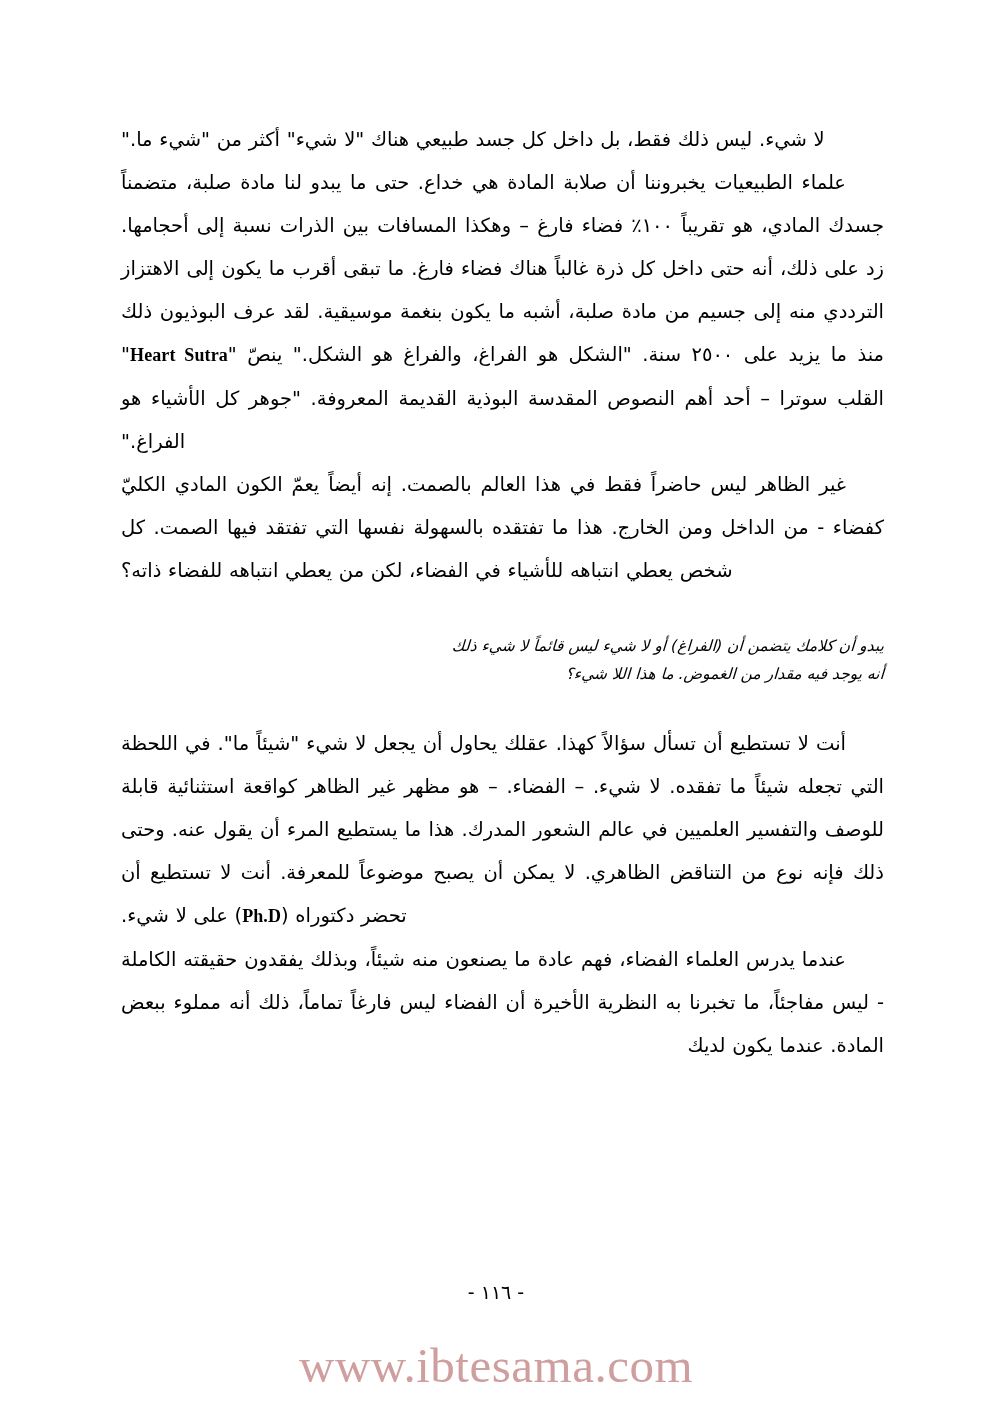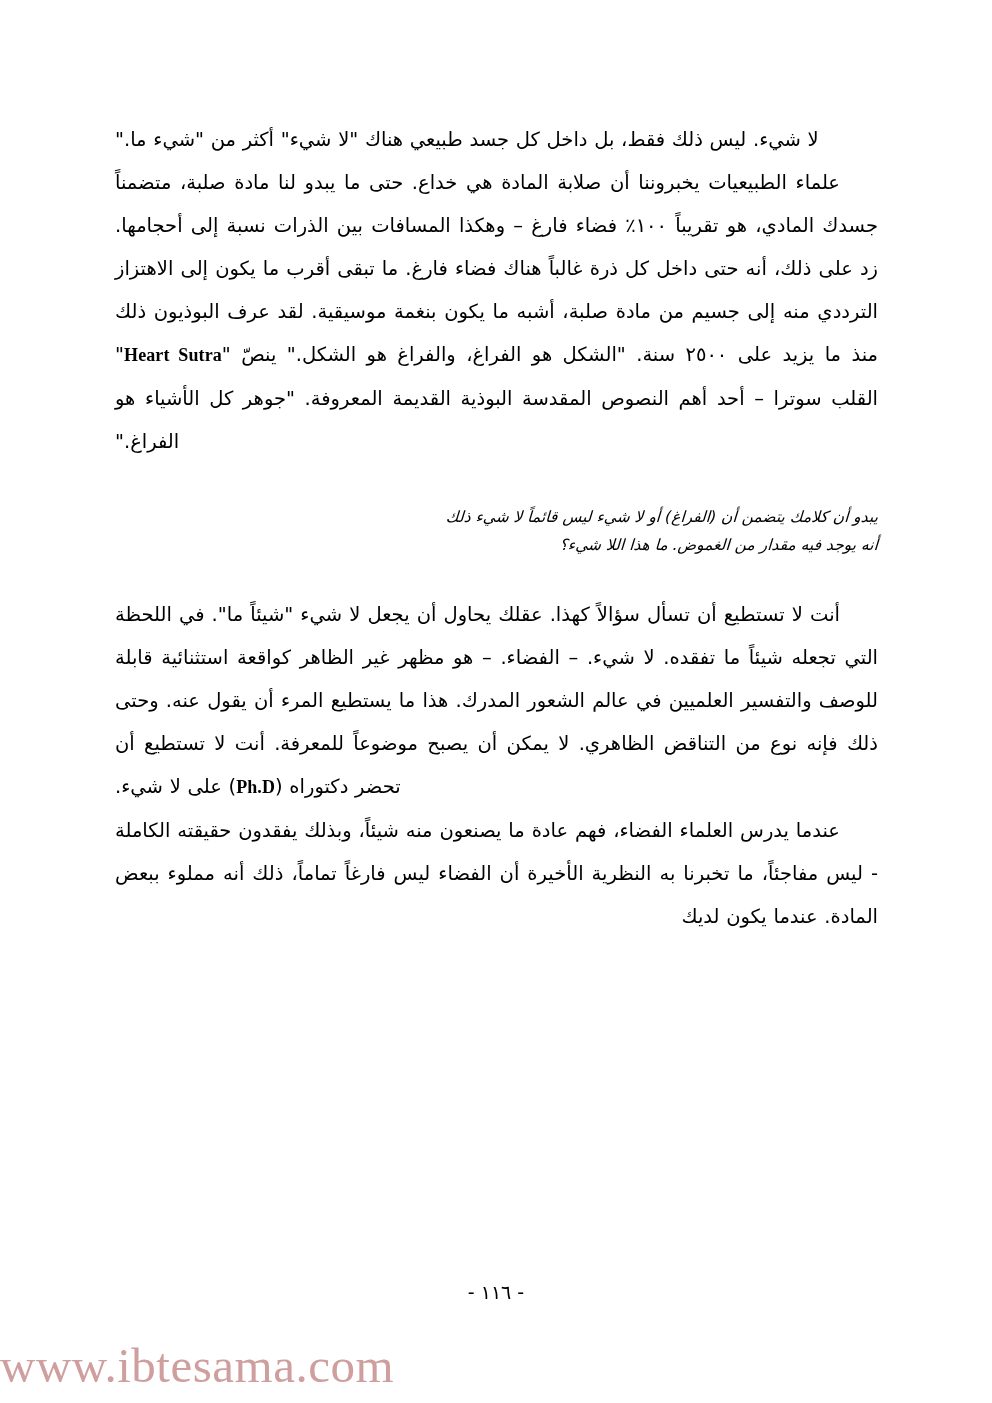--- a/index.html
+++ b/index.html
@@ -16,21 +16,21 @@
   }
 
   .page {
     position: absolute;
     inset: 0;
     background: #ffffff;
   }
 
   .content {
     position: absolute;
-    left: 115px;
+    left: 121px;
     top: 118px;
     width: 763px;
     direction: rtl;
     text-align: justify;
     text-align-last: right;
     color: #000000;
     font-family: "DejaVu Sans", sans-serif;
     font-size: 19.5px;
     line-height: 43px;
     letter-spacing: 0.1px;
@@ -94,39 +94,41 @@
     direction: rtl;
     letter-spacing: 1px;
     margin-top: 36px;
   }
 
   .watermark {
     position: absolute;
     left: 0;
     right: 0;
     top: 1337px;
+    text-align: center;
     font-family: "Liberation Serif", "DejaVu Serif", serif;
     font-size: 49px;
     color: #cf9f9f;
     letter-spacing: 0.5px;
     direction: ltr;
     user-select: none;
   }
 </style>
 </head>
 <body>
 
 <div class="page">
 
   <div class="content">
 
     <p class="para last-left">لا شيء. ليس ذلك فقط، بل داخل كل جسد طبيعي هناك "لا شيء" أكثر من "شيء ما."</p>
 
     <p class="para indent last-left"><span>علماء الطبيعيات يخبروننا أن صلابة المادة هي خداع. حتى ما يبدو لنا مادة صلبة، متضمناً جسدك المادي، هو تقريباً ١٠٠٪ فضاء فارغ – وهكذا المسافات بين الذرات نسبة إلى أحجامها. زد على ذلك، أنه حتى داخل كل ذرة غالباً هناك فضاء فارغ. ما تبقى أقرب ما يكون إلى الاهتزاز الترددي منه إلى جسيم من مادة صلبة، أشبه ما يكون بنغمة موسيقية. لقد عرف البوذيون ذلك منذ ما يزيد على ٢٥٠٠ سنة. "الشكل هو الفراغ، والفراغ هو الشكل." ينصّ "</span><span class="latin">Heart Sutra</span><span>" القلب سوترا – أحد أهم النصوص المقدسة البوذية القديمة المعروفة. "جوهر كل الأشياء هو الفراغ."</span></p>
 
+    <p class="para indent last-left">غير الظاهر ليس حاضراً فقط في هذا العالم بالصمت. إنه أيضاً يعمّ الكون المادي الكليّ كفضاء - من الداخل ومن الخارج. هذا ما تفتقده بالسهولة نفسها التي تفتقد فيها الصمت. كل شخص يعطي انتباهه للأشياء في الفضاء، لكن من يعطي انتباهه للفضاء ذاته؟</p>
 
     <div class="gap-before-quote"></div>
 
     <div class="quote-block">
       <span class="qline l1">يبدو أن كلامك يتضمن أن (الفراغ) أو لا شيء ليس قائماً لا شيء ذلك</span>
       <span class="qline l2">أنه يوجد فيه مقدار من الغموض. ما هذا اللا شيء؟</span>
     </div>
 
     <div class="gap-after-quote"></div>
 

